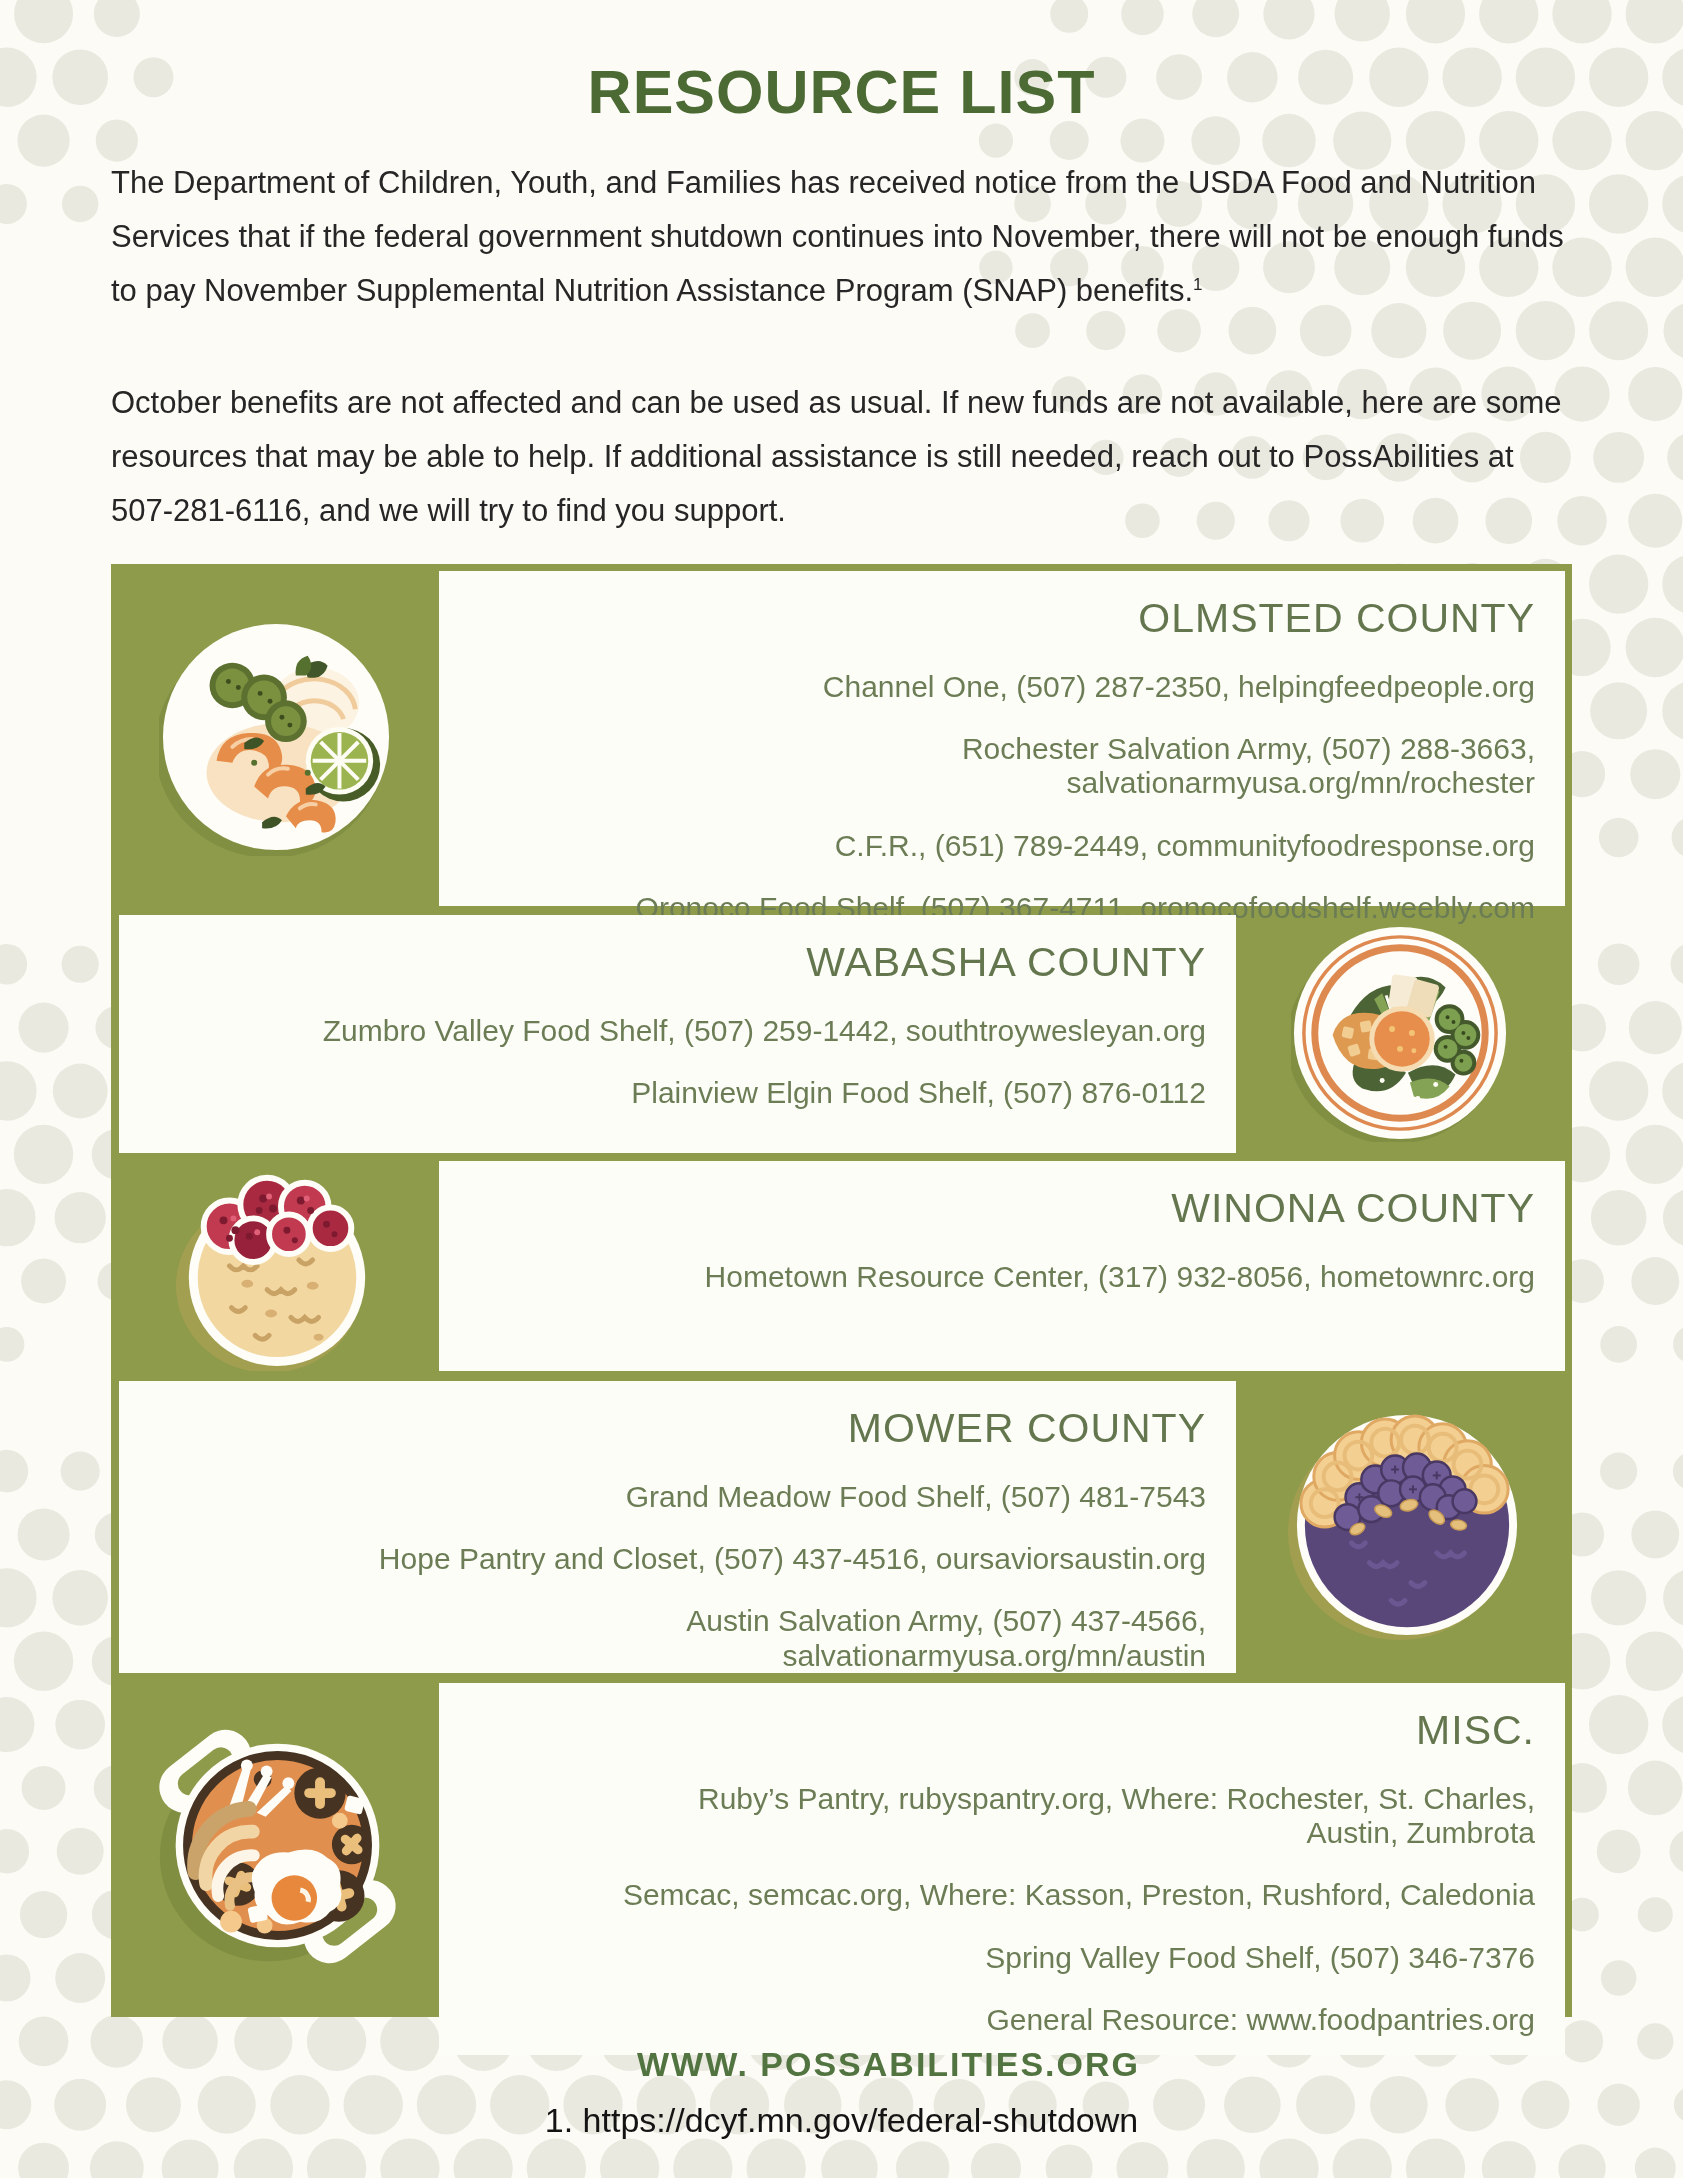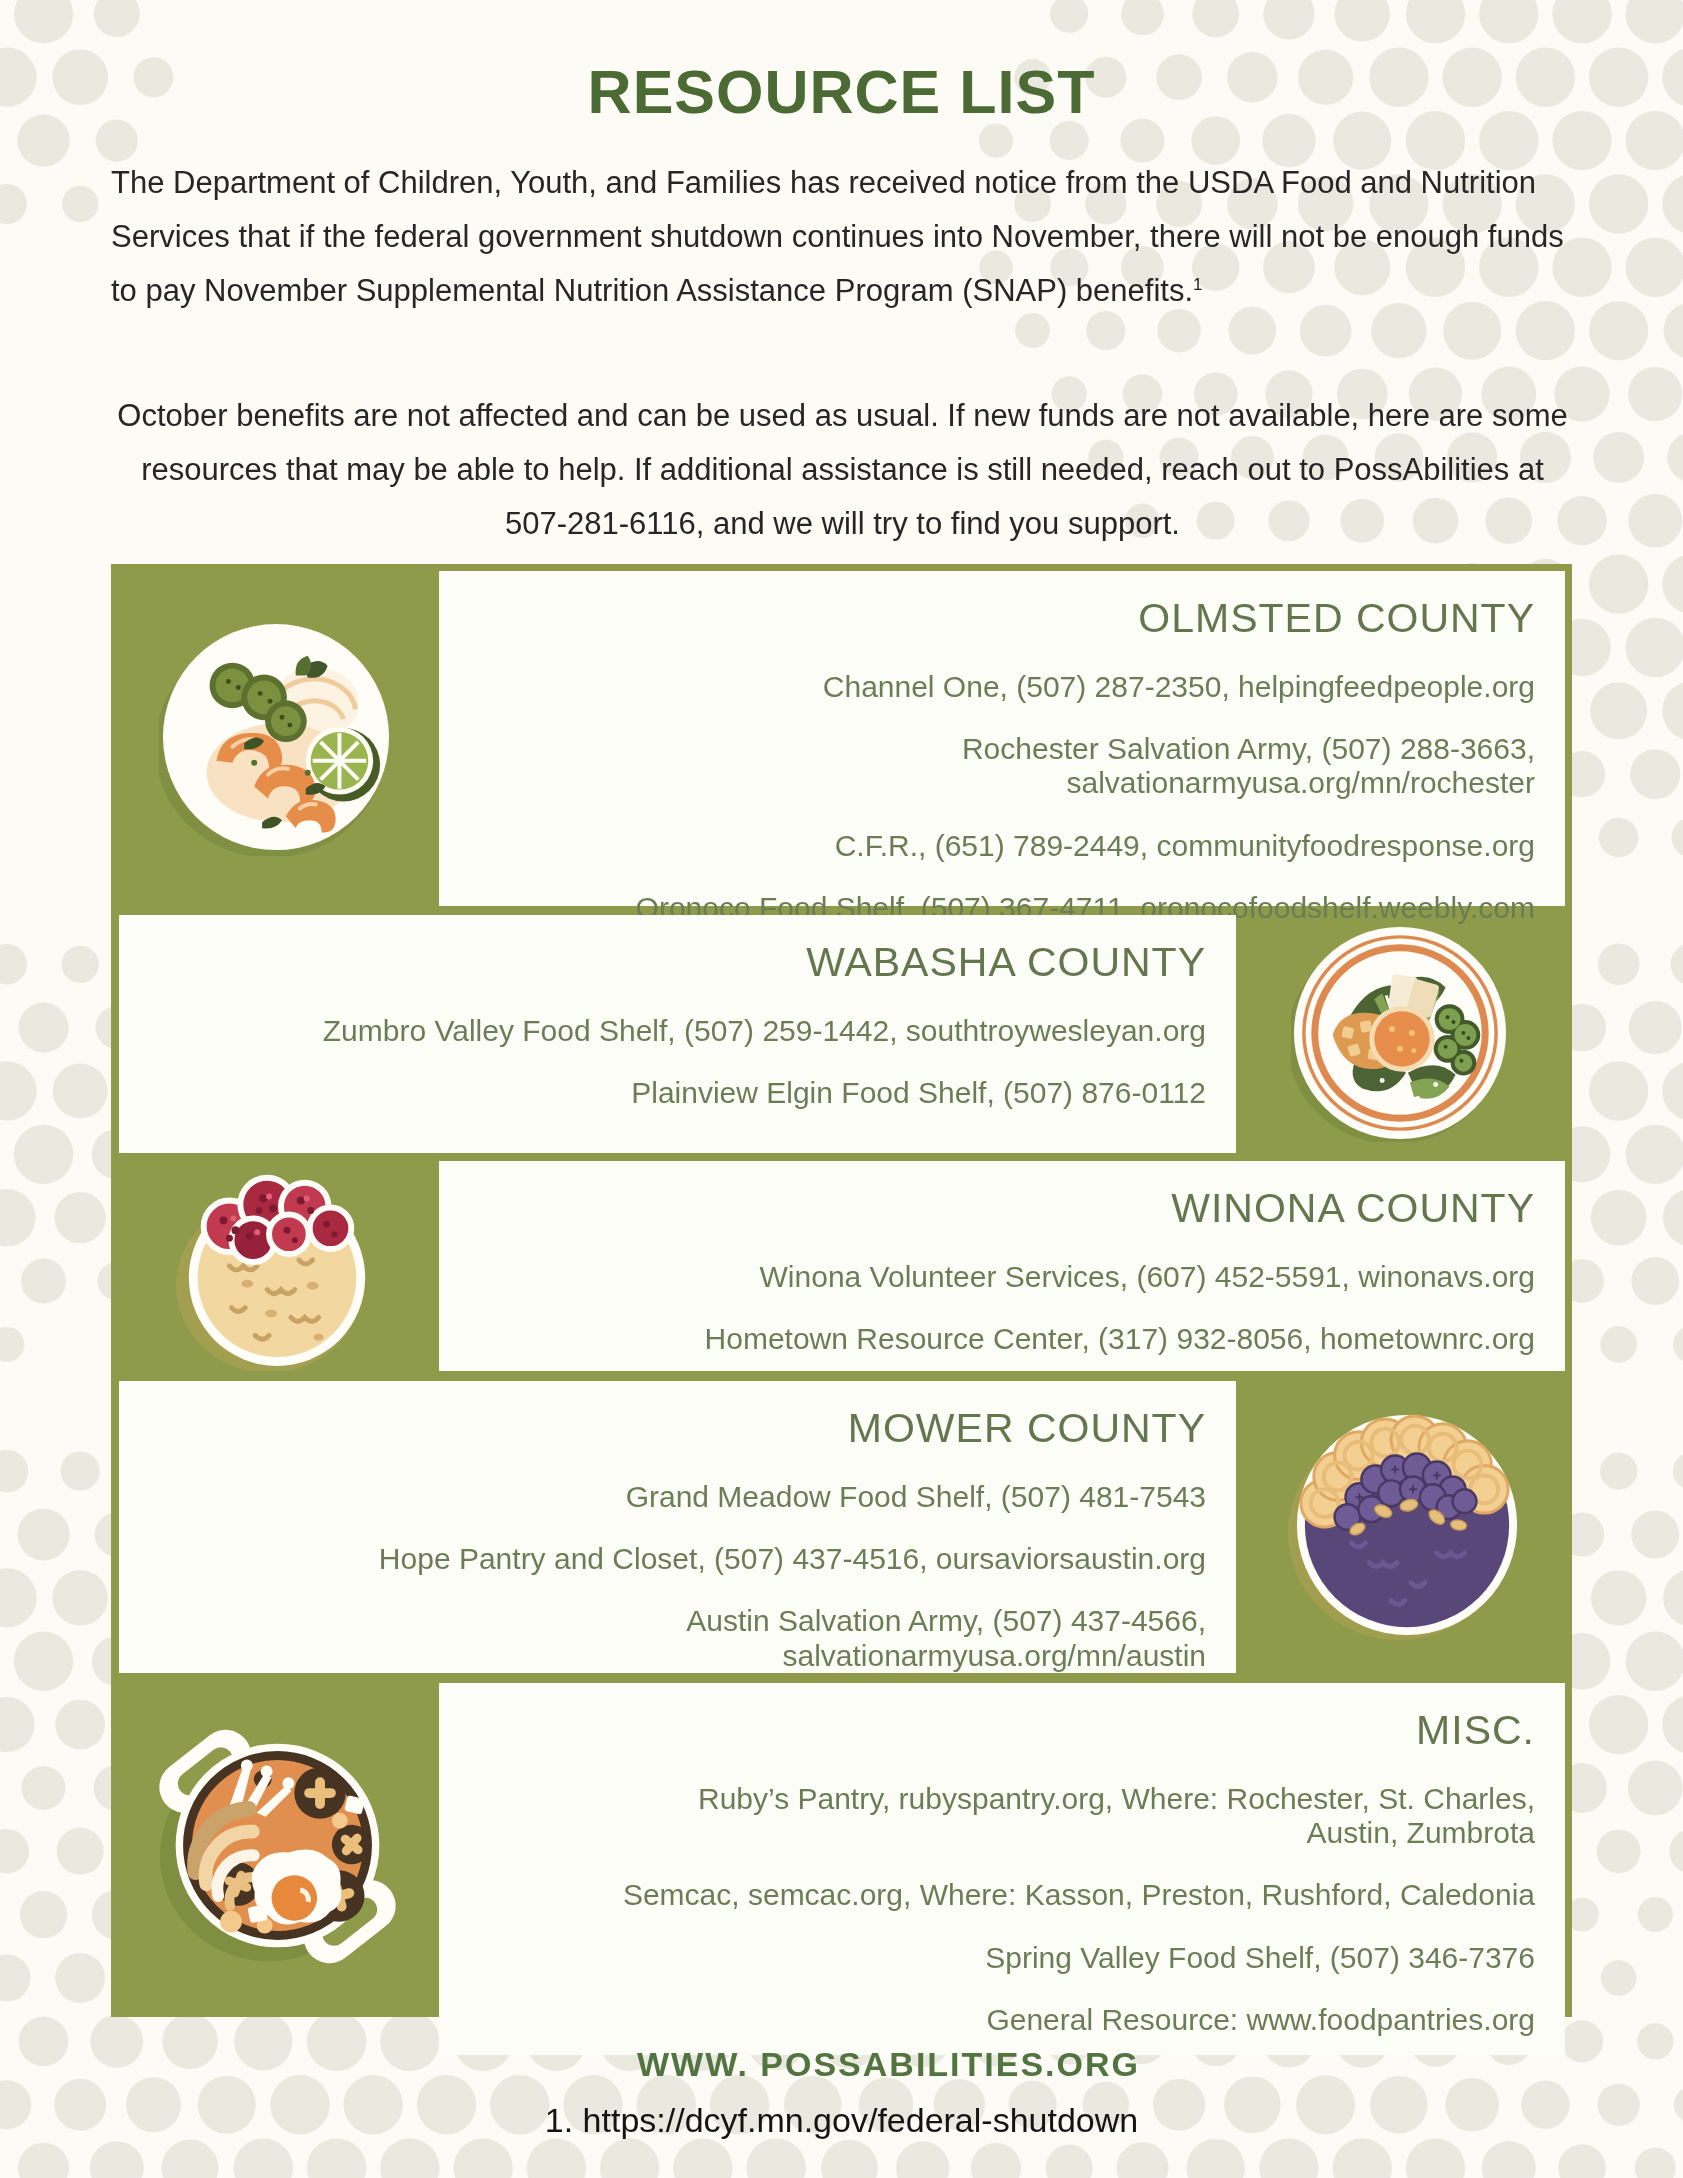--- a/index.html
+++ b/index.html
@@ -12,21 +12,21 @@
   .page-title{
     position:absolute;top:57px;left:0;width:100%;margin:0;text-align:center;
     font-size:61px;font-weight:bold;letter-spacing:1px;
     color:var(--title-green,#4b6a34);z-index:2;
   }
   .intro{
     position:absolute;left:111px;width:1463px;margin:0;
     font-size:31px;line-height:1.74;color:#262626;z-index:2;
   }
   #p1{top:156px;}
-  #p2{top:389px;text-align:center;}
+  #p2{top:376px;}
   .intro sup{font-size:0.55em;}
   .band{
     position:absolute;left:111px;top:564px;width:1461px;height:1453px;
     background:var(--olive,#8d9b4b);z-index:1;
   }
   .sec-box{
     position:absolute;background:#fdfdf8;box-sizing:border-box;
     padding:24px 30px 18px 34px;
     text-align:right;
   }
@@ -635,23 +635,20 @@
 <g fill="#fdfdf4">
             <circle cx="92" cy="158" r="2.5"></circle>
             <circle cx="108" cy="168" r="2.5"></circle>
             <circle cx="128" cy="176" r="2.5"></circle>
             <circle cx="146" cy="162" r="2.5"></circle>
           </g>
 </svg></div>
       <div class="sec-box" style="left: 328px; top: 597px; width: 1126px; height: 210px;">
         <h2 class="sec-title">WINONA COUNTY</h2>
         <div class="item">
-          <div>Winona Volunteer Services, (607) 452-5591, winonavs.org</div>
-        </div>
-        <div class="item">
           <div>Hometown Resource Center, (317) 932-8056, hometownrc.org</div>
         </div>
       </div>
       <div class="icon-wrap" style="left: 61px; top: 583px;"><svg viewBox="0 0 212 226" width="210" height="224">
 <ellipse cx="98" cy="140" rx="94" ry="88" fill="#b3a254" opacity="0.6"></ellipse>
 <circle cx="106" cy="132" r="89" fill="#fefdf7"></circle>
 <circle cx="106" cy="132" r="80" fill="#f2d8a0"></circle>
 <g stroke="#c9a266" stroke-width="5" fill="none" stroke-linecap="round">
 <path d="M58,120 q7,8 14,0 q7,8 14,0"></path>
 <path d="M96,144 q7,8 14,0 q7,8 14,0"></path>

